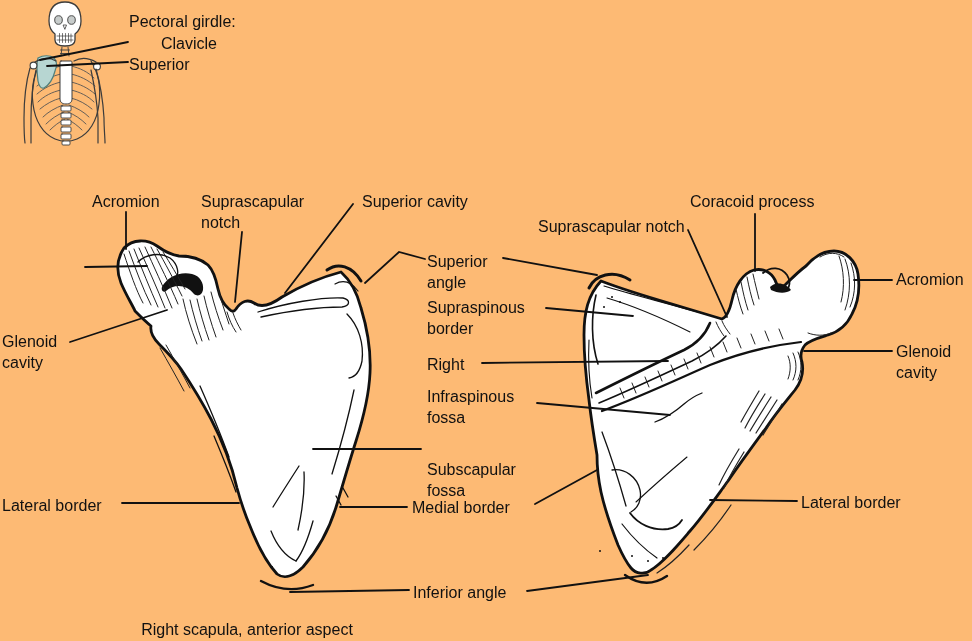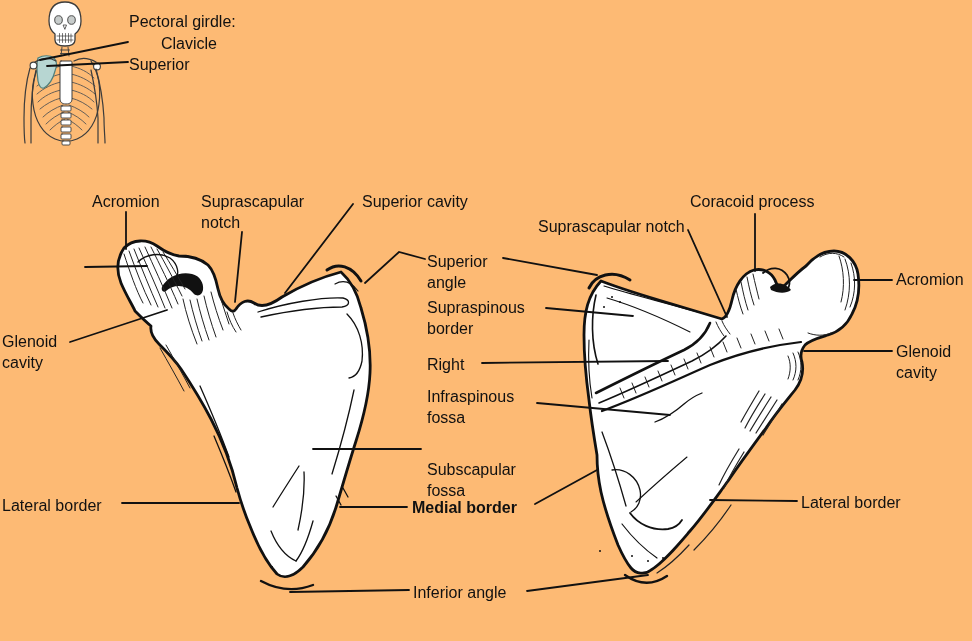--- a/index.html
+++ b/index.html
@@ -160,24 +160,25 @@
 
 <div class="lbl" style="left:427px;top:251px;">Superior
 angle</div>
 <div class="lbl" style="left:427px;top:297px;">Supraspinous
 border</div>
 <div class="lbl" style="left:427px;top:354px;">Right</div>
 <div class="lbl" style="left:427px;top:386px;">Infraspinous
 fossa</div>
 <div class="lbl" style="left:427px;top:440px;margin-top:19px;">Subscapular
 fossa</div>
-<div class="lbl" style="left:412px;top:497px;font-weight:bold;">Medial border</div>
+<div class="lbl" style="left:412px;top:497px;">Medial border</div>
 <div class="lbl" style="left:413px;top:582px;">Inferior angle</div>
 
 <div class="lbl" style="left:538px;top:216px;">Suprascapular notch</div>
 <div class="lbl" style="left:690px;top:191px;">Coracoid process</div>
 <div class="lbl" style="left:896px;top:269px;">Acromion</div>
 <div class="lbl" style="left:896px;top:341px;">Glenoid
 cavity</div>
 <div class="lbl" style="left:801px;top:492px;">Lateral border</div>
 
+<div class="caption" style="left:62px;top:620px;width:370px;">Right scapula, anterior aspect</div>
 
 </div>
 
 </body></html>

